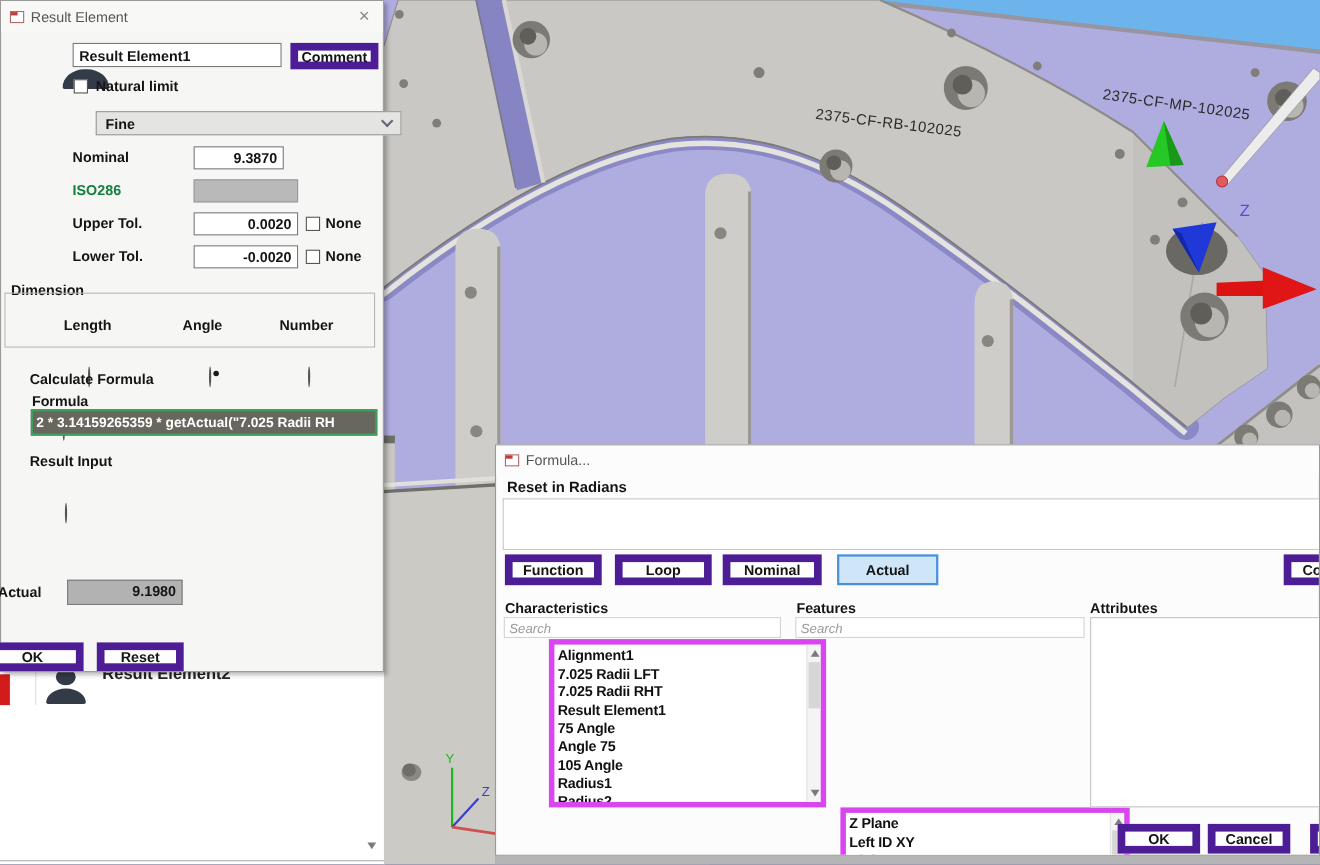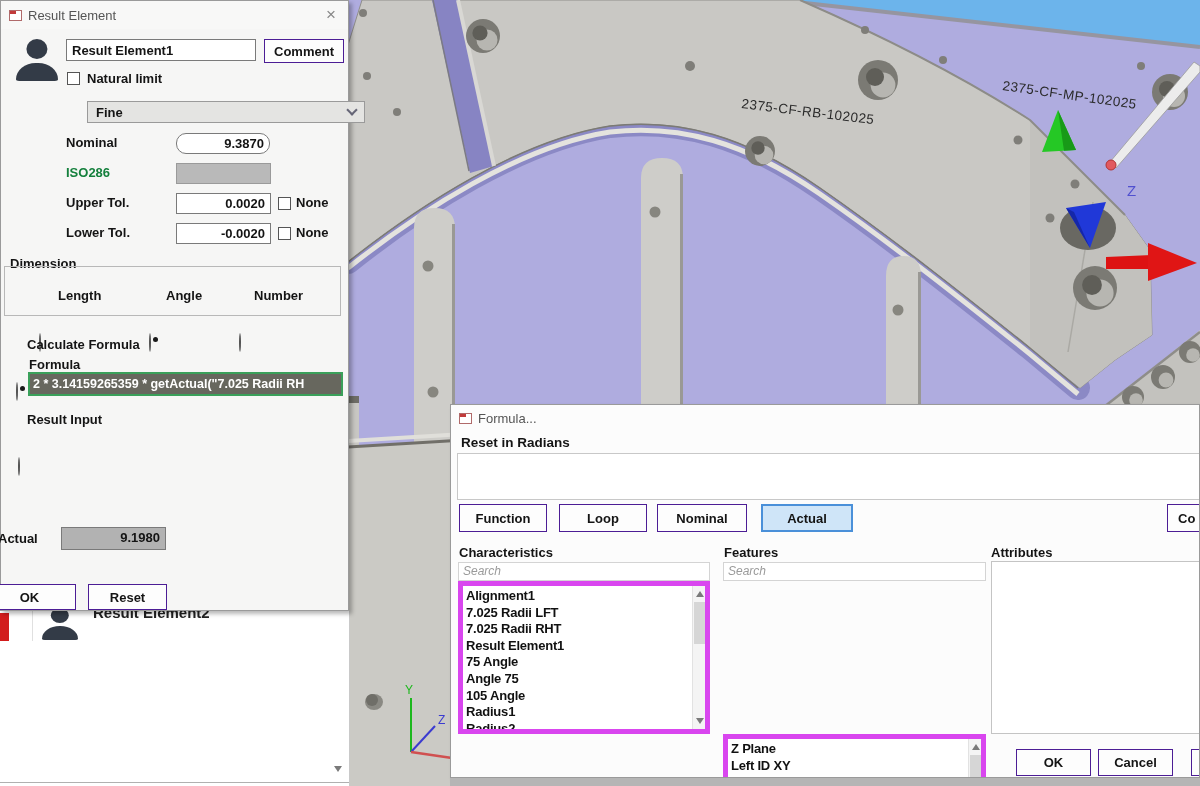--- a/index.html
+++ b/index.html
@@ -4,32 +4,32 @@
 <style>
   * { margin:0; padding:0; box-sizing:border-box; }
   html,body { background:#888; }
   .screen {
     position:relative; width:1200px; height:786px; overflow:hidden;
     background:#afacdf; font-family:"Liberation Sans", sans-serif; color:#111;
   }
   .abs { position:absolute; }
 
   
-  .dlg { background:#f6f6f5; border:1px solid #9a9a9a; box-shadow:3px 3px 4px rgba(0,0,0,.28); }
+  .dlg { background:#f6f6f5; border:1px solid #9a9a9a; box-shadow:3px 3px 4px rgba(0,0,0,.28);padding-left:41px; }
   .titlebar { position:absolute; left:0; top:0; right:0; height:28px; background:#f8f8f7; }
   .title-text { position:absolute; left:27px; top:7px; font-size:13px; color:#555; }
   .close-x { position:absolute; right:12px; top:4px; font-size:17px; color:#888; cursor:default; }
   .winicon { position:absolute; left:8px; top:9px; width:13px; height:11px; border:1px solid #b06a6a; background:#fff; }
   .winicon::after { content:""; position:absolute; left:0; top:0; width:6px; height:3px; background:#c23b3b; }
 
   .lbl { font-size:13px; font-weight:700; color:#141414; white-space:nowrap; }
   .lbl-dis { color:#15803d; }
   .tfield { background:#fff; border:1px solid #7a7a7a; font-size:13px; font-weight:700;
             text-align:right; padding:2px 5px; color:#141414; }
-  .btn { background:#fdfdfd; border:1px solid #4c1d95; font-size:13px; font-weight:700;
+  .btn { background:#fdfdfd; border:7px solid #4c1d95; font-size:13px; font-weight:700;
          color:#141414; display:flex; align-items:center; justify-content:center; }
   .btn-sel { background:#cfe5f8; border:2px solid #4a90d9; }
 
   .cb { width:13px; height:13px; background:#fff; border:1px solid #555; display:inline-block; }
   .radio { width:13px; height:13px; background:#fff; border:1px solid #555; border-radius:50%; position:relative; }
   .radio.sel::after { content:""; position:absolute; left:3px; top:3px; width:5px; height:5px; border-radius:50%; background:#1a1a1a; }
 
   .dropdown { background:#e4e4e2; border:1px solid #9a9a9a; display:flex; align-items:center; padding:0 8px;margin-left:21px; }
   .chev { width:8px; height:8px; border:solid #667; border-width:0 2px 2px 0; transform:rotate(45deg); margin-top:-4px; }
 
@@ -236,21 +236,21 @@
 
     <span class="cb abs" style="left:66px; top:71px;"></span>
     <span class="lbl abs" style="left:86px; top:70px;">Natural limit</span>
 
     <div class="dropdown abs" style="left:65px; top:100px; width:278px; height:22px;">
       <span class="lbl">Fine</span>
       <span class="chev" style="margin-left:auto;"></span>
     </div>
 
     <span class="lbl abs" style="left:65px; top:134px;">Nominal</span>
-    <input class="tfield abs" style="left: 175px; top: 132px; width: 94px; height: 21px; border-radius: 10px;" value="9.3870">
+    <input class="tfield abs" style="left: 175px; top: 132px; width: 82px; height: 21px;" value="9.3870">
 
     <span class="lbl lbl-dis abs" style="left:65px; top:164px;">ISO286</span>
     <div class="abs" style="left:175px; top:162px; width:95px; height:21px; background:#b9b9b9; border:1px solid #9a9a9a;"></div>
 
     <span class="lbl abs" style="left:65px; top:194px;">Upper Tol.</span>
     <input class="tfield abs" style="left: 175px; top: 192px; width: 95px; height: 21px;" value="0.0020">
     <span class="cb abs" style="left:277px; top:196px;"></span>
     <span class="lbl abs" style="left:295px; top:194px;">None</span>
 
     <span class="lbl abs" style="left:65px; top:224px;">Lower Tol.</span>

